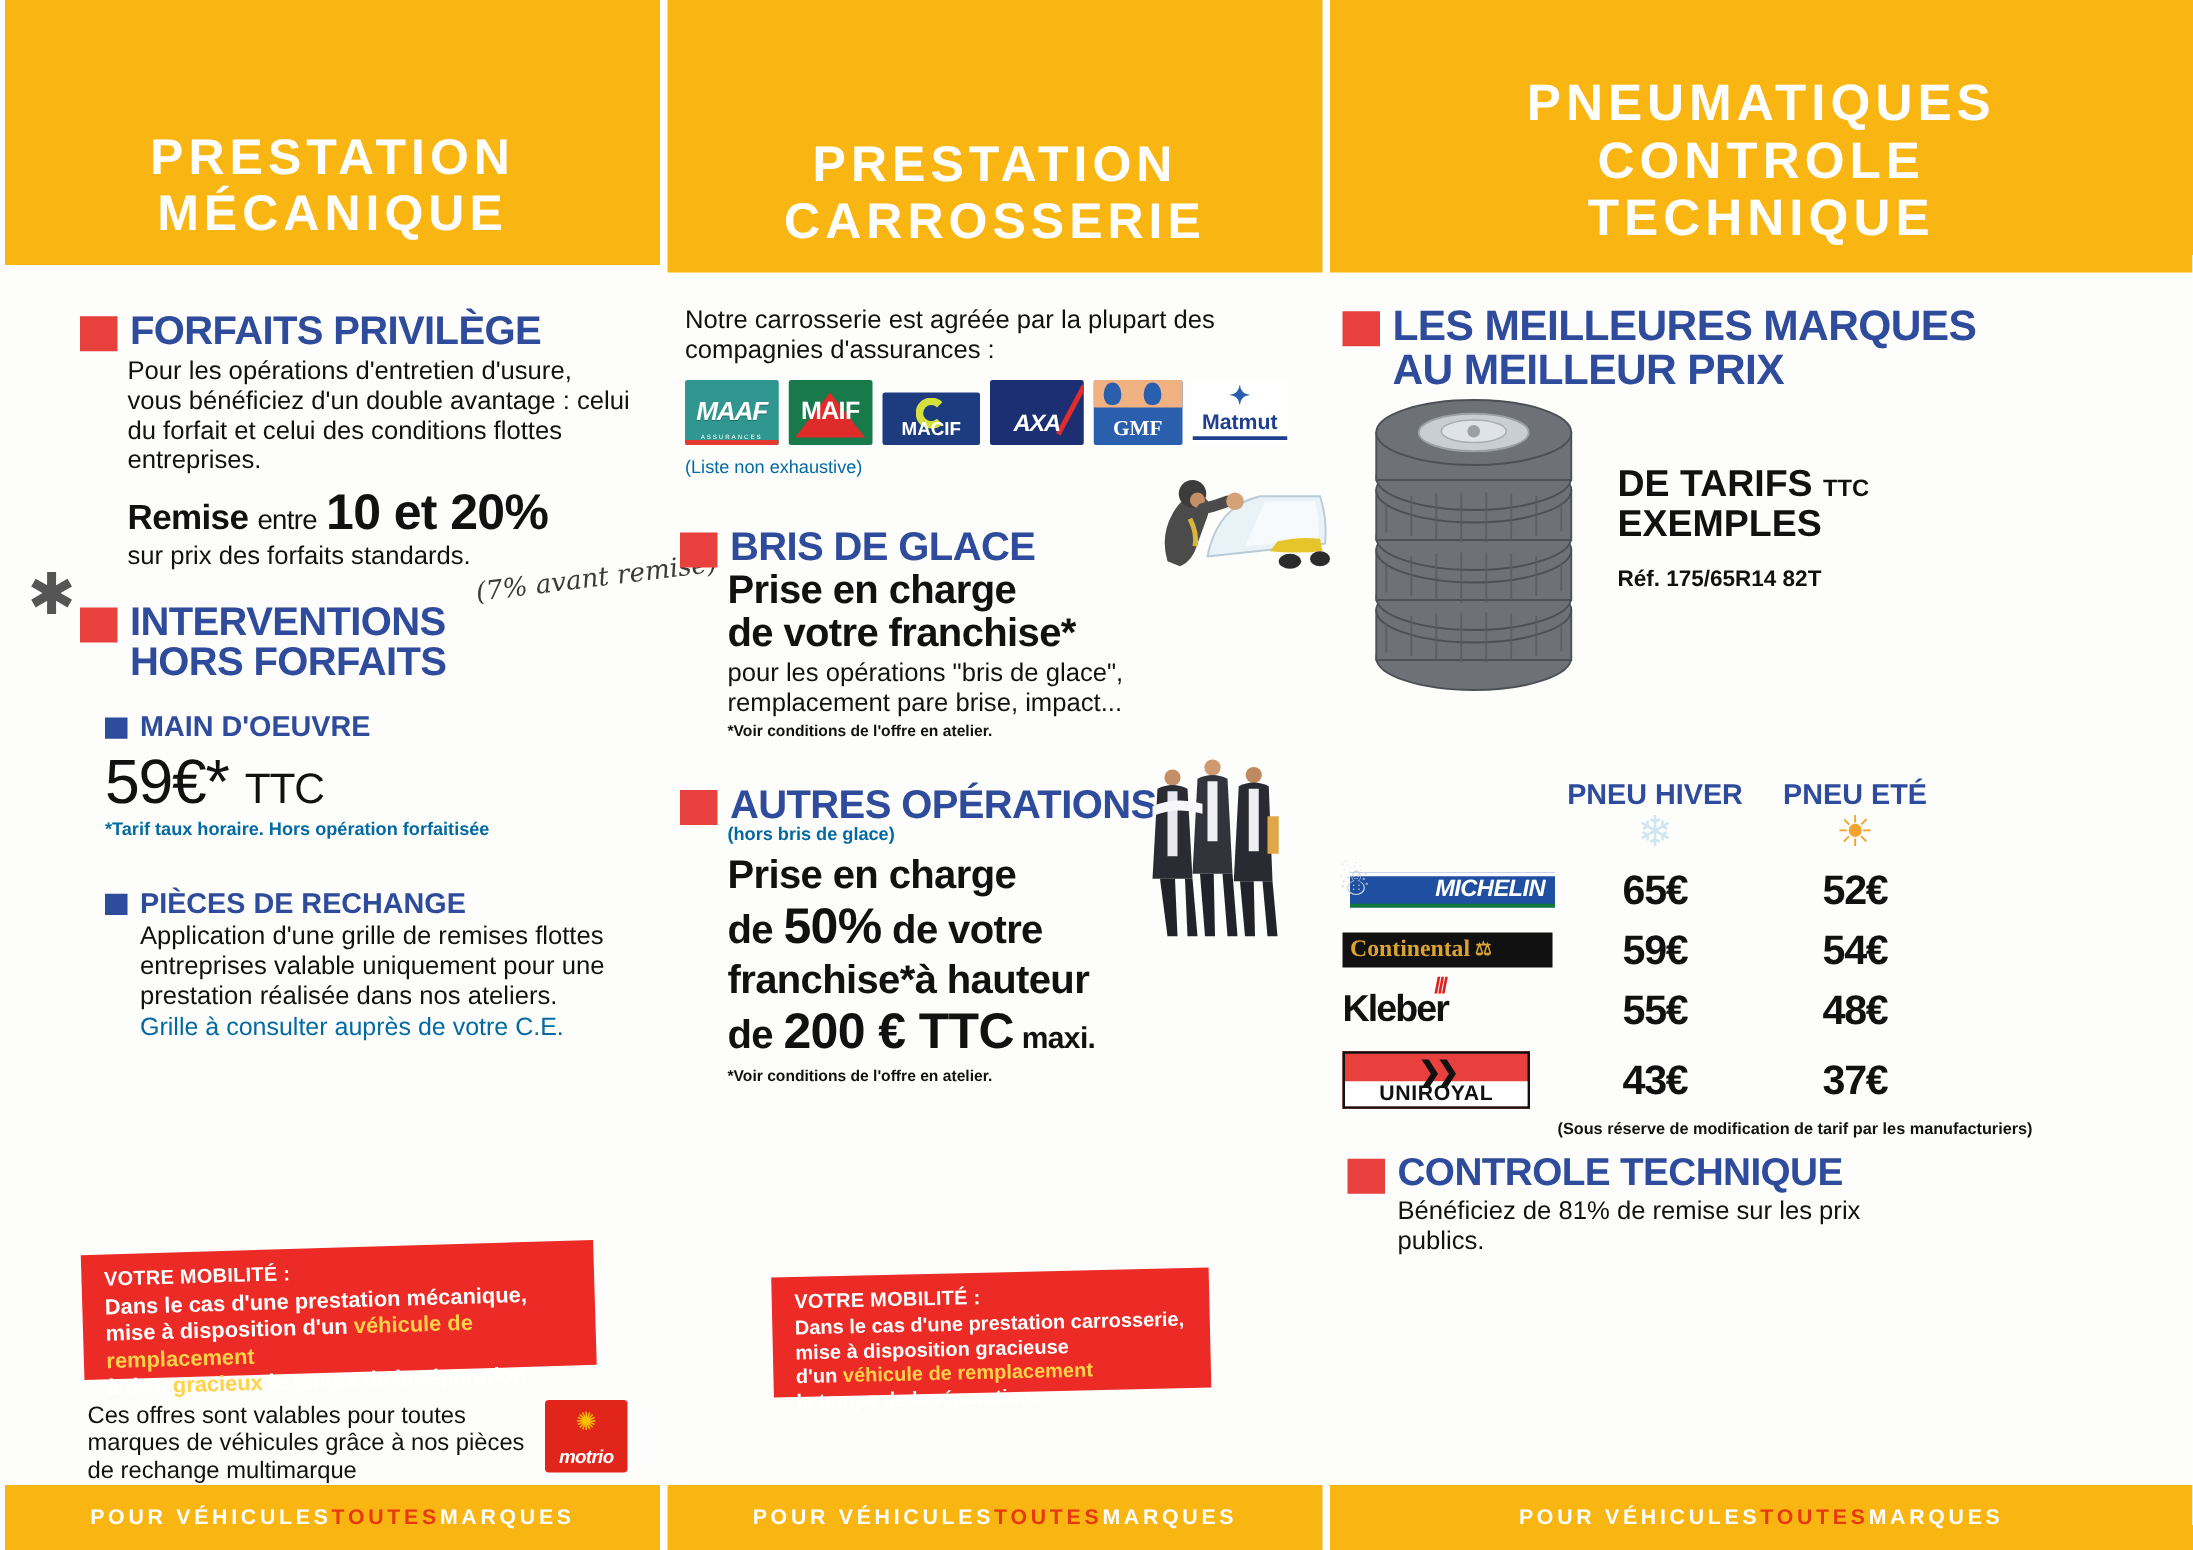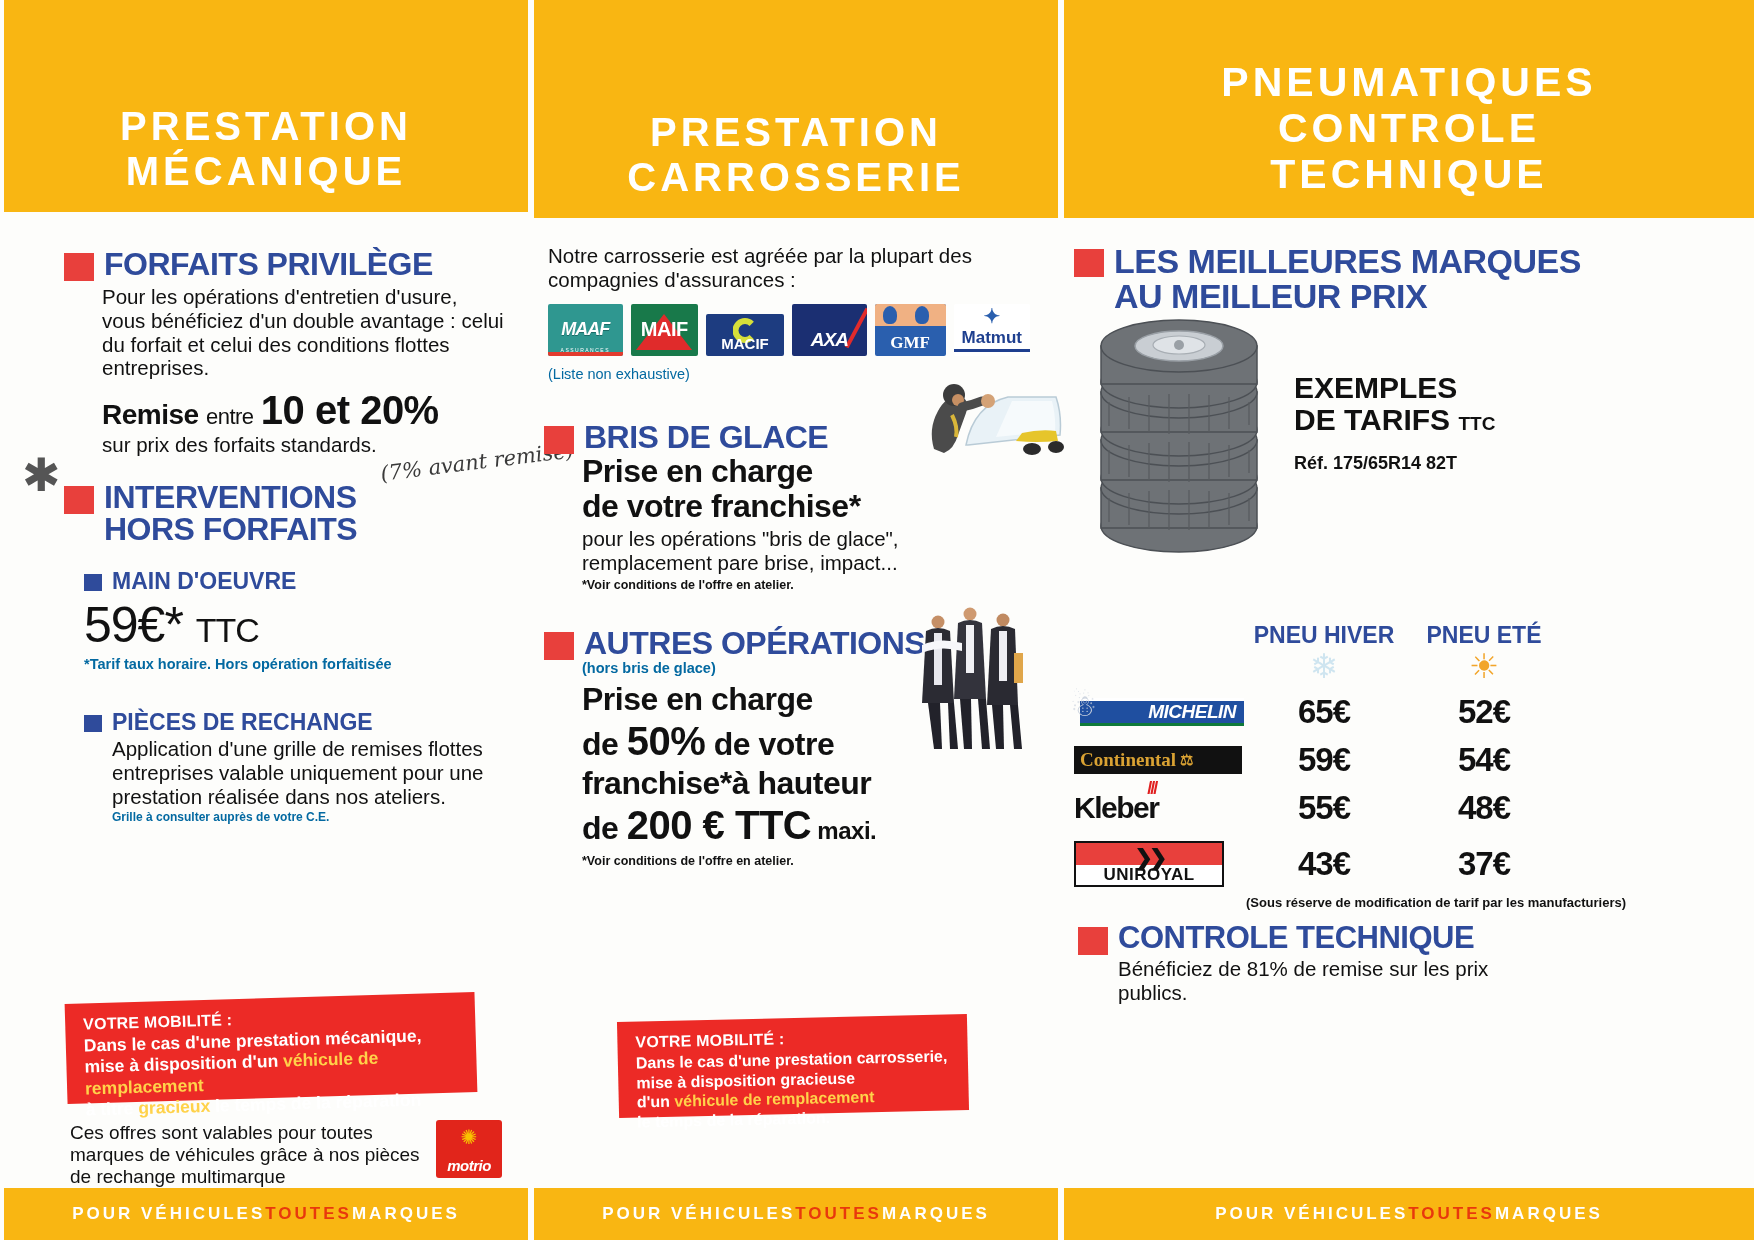--- a/index.html
+++ b/index.html
@@ -74,21 +74,21 @@
   .mob-title { font-weight:bold; font-size:16px; font-stretch:condensed; letter-spacing:0.2px; }
   .mob-body { font-weight:bold; font-size:17.5px; line-height:1.22; margin-top:2px; }
   .mob-body .y { color:#ffd24a; }
 
   
   .logos { display:flex; align-items:flex-end; gap:8px; margin-top:12px; }
   .logo { position:relative; border-radius:2px; overflow:hidden;
           display:flex; align-items:center; justify-content:center;
           font-weight:bold; color:#fff; }
   .lg-maaf { width:82px; height:52px; background:#2f9790; }
-  .lg-maaf .w { font-style:italic; font-size:18px; letter-spacing:-1px; text-shadow:0 1px 0 #1b6b66; }
+  .lg-maaf .w { font-style:italic; font-size:21px; letter-spacing:-1px; text-shadow:0 1px 0 #1b6b66; }
   .lg-maaf .sub { position:absolute; bottom:3px; left:0; right:0; text-align:center;
                   font-size:5px; letter-spacing:1.5px; font-weight:normal; }
   .lg-maaf .bar { position:absolute; bottom:0; left:0; right:0; height:4px; background:#e23b2e; }
   .lg-maif { width:74px; height:52px; background:#18794a; position:relative; }
   .lg-maif .tri { position:absolute; left:50%; top:10px; transform:translateX(-50%);
                   width:0; height:0; border-left:28px solid transparent;
                   border-right:28px solid transparent; border-bottom:36px solid #e02b2b; }
   .lg-maif .w { position:relative; z-index:2; font-size:20px; letter-spacing:-0.5px; }
   .lg-macif { width:86px; height:42px; background:#1d3c80; position:relative; }
   .lg-macif .ring { position:absolute; left:50%; top:4px; transform:translateX(-50%);
@@ -233,21 +233,21 @@
         </div>
         <div class="fine" style="font-weight:bold; margin-top:2px;">*Tarif taux horaire. Hors opération forfaitisée</div>
       </div>
 
       <div style="margin:38px 0 0 20px;">
         <div class="h-red">
           <div class="sq-blue"></div>
           <div class="t-blue small">PIÈCES DE RECHANGE</div>
         </div>
         <div class="body-txt" style="margin:3px 0 0 28px;">Application d'une grille de remises flottes entreprises valable uniquement pour une prestation réalisée dans nos ateliers.</div>
-        <div class="fine" style="margin:1px 0 16px 28px; font-size:12px;font-weight:bold;">Grille à consulter auprès de votre C.E.</div>
+        <div class="fine" style="margin:1px 0 16px 28px; font-size:20px;">Grille à consulter auprès de votre C.E.</div>
       </div>
     </div>
 
     <div class="body-txt" style="position:absolute; left:66px; top:900px; width:370px; font-size:19px;">Ces offres sont valables pour toutes marques de véhicules grâce à nos pièces de rechange multimarque</div>
 
     <div class="motrio">
       <span class="sun">✺</span>
       <span class="w">motrio</span>
     </div>
   </div>
@@ -446,25 +446,25 @@
           <path d="M85 82 L85 122"></path>
             <path d="M105 82 L105 122"></path>
             <path d="M125 83 L125 120"></path>
           <path d="M145 85 L145 117"></path>
             <path d="M165 90 L165 113"></path>
         </g>
       </svg>
 
       <div style="position:absolute; left:230px; top:150px; width:300px;">
         <div style="color:#111; font-weight:bold; font-size:30px; line-height:1.08;">
-          <span>EXEMPLES</span>
-        </div>
-        <div style="color:#111; font-weight:bold; font-size:30px; line-height:1.08;">
           <span>DE TARIFS</span>
           <span style="font-size:19px;">TTC</span>
+        </div>
+        <div style="color:#111; font-weight:bold; font-size:30px; line-height:1.08;">
+          <span>EXEMPLES</span>
         </div>
         <div style="font-weight:bold; font-size:18px; margin-top:16px;">Réf. 175/65R14 82T</div>
       </div>
 
       <div class="tyre-table">
         <div class="tt-head">
           <div class="spacer"></div>
           <div class="tt-col">
             <div class="lbl">PNEU HIVER</div>
             <div class="tt-icon" style="color:#cfe5f0;">❄</div>

